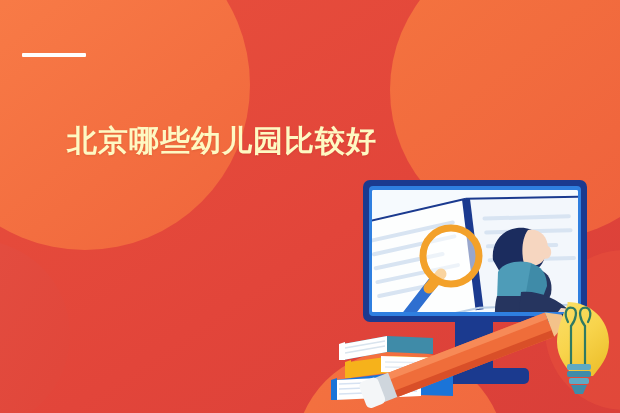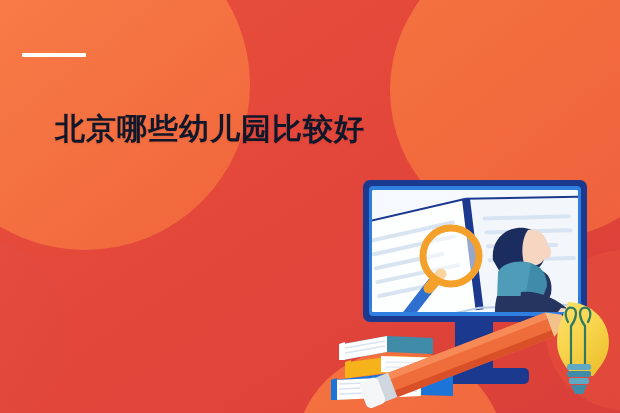--- a/index.html
+++ b/index.html
@@ -27,25 +27,25 @@
     top: 53px;
     width: 64px;
     height: 4px;
     background: #ffffff;
     border-radius: 1px;
   }
   .banner-title {
     position: absolute;
     left: 55px;
     top: 110px;
-    margin: 0;
+    margin: 12px;
     font-size: 30px;
     line-height: 38px;
     font-weight: 700;
-    color: #0f172a;
+    color: #fef9c3;
     letter-spacing: 1px;
     white-space: nowrap;
     text-shadow: 0 1px 2px rgba(150, 40, 25, 0.18);
   }
   #illustration {
     position: absolute;
     left: 325px;
     top: 168px;
     width: 295px;
     height: 245px;

